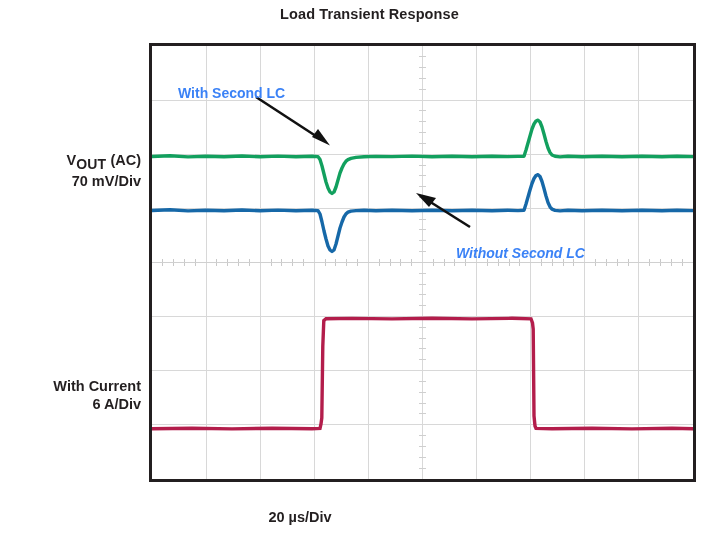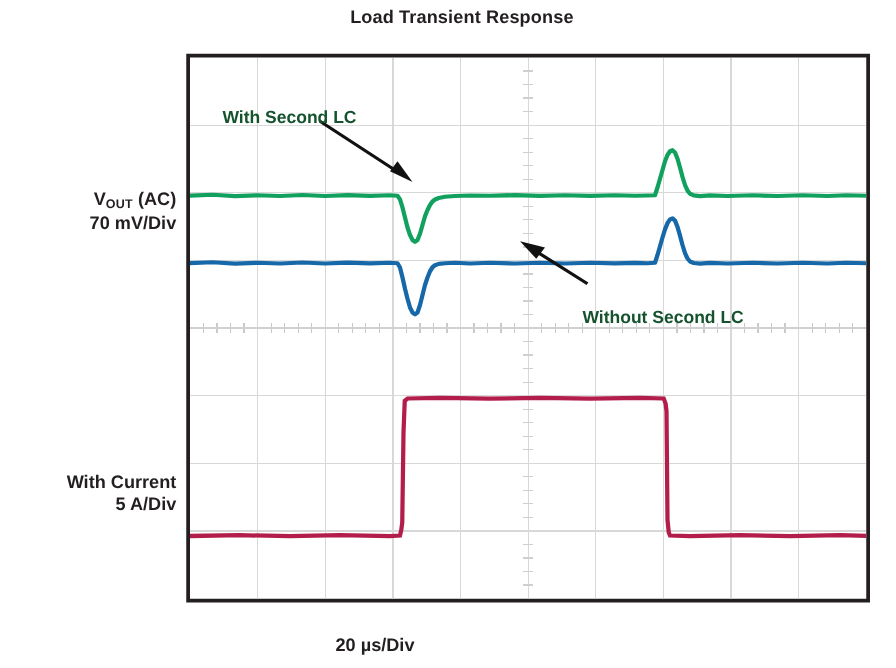--- a/index.html
+++ b/index.html
@@ -22,41 +22,41 @@
   .axis-label{
     position:absolute;font-size:14.5px;font-weight:bold;line-height:1.22;
     color:#231f20;text-align:right;white-space:nowrap;
   }
   #vout-label{left:0px;top:152px;width:141px;}
   #iload-label{left:0px;top:378px;width:141px;}
   #xaxis-label{
     position:absolute;left:0;top:509px;width:600px;text-align:center;
     font-size:14.5px;font-weight:bold;color:#231f20;
   }
-  .sub{font-size:10px;vertical-align:-0.28em;letter-spacing:0.2px;}
+  .sub{font-size:14px;vertical-align:-0.28em;letter-spacing:0.2px;}
 
   .annot{
-    position:absolute;font-size:14px;font-weight:bold;color:#14532d;white-space:nowrap;
+    position:absolute;font-size:14px;font-weight:bold;color:#3b82f6;white-space:nowrap;
   }
   #annot-with{left:178px;top:85px;}
-  #annot-without{left:466px;top:245px;}
+  #annot-without{left:456px;top:245px;font-style:italic;}
 </style>
 </head>
 <body>
 
 <div id="chart-title">Load Transient Response</div>
 
 <div class="axis-label" id="vout-label">
   <span><span>V</span><span class="sub">OUT</span><span> (AC)</span></span><br>
   <span>70 mV/Div</span>
 </div>
 
 <div class="axis-label" id="iload-label">
   <span>With Current</span><br>
-  <span>5 A/Div</span>
+  <span>6 A/Div</span>
 </div>
 
 <div id="xaxis-label">20 µs/Div</div>
 
 <div id="plot-frame">
   <div id="plot-inner">
 
     <svg class="layer" viewBox="0 0 541 433" preserveAspectRatio="none">
       <g stroke="#d8d8d8" stroke-width="1" shape-rendering="crispEdges">
         <line x1="54.1" y1="0" x2="54.1" y2="433"></line>

